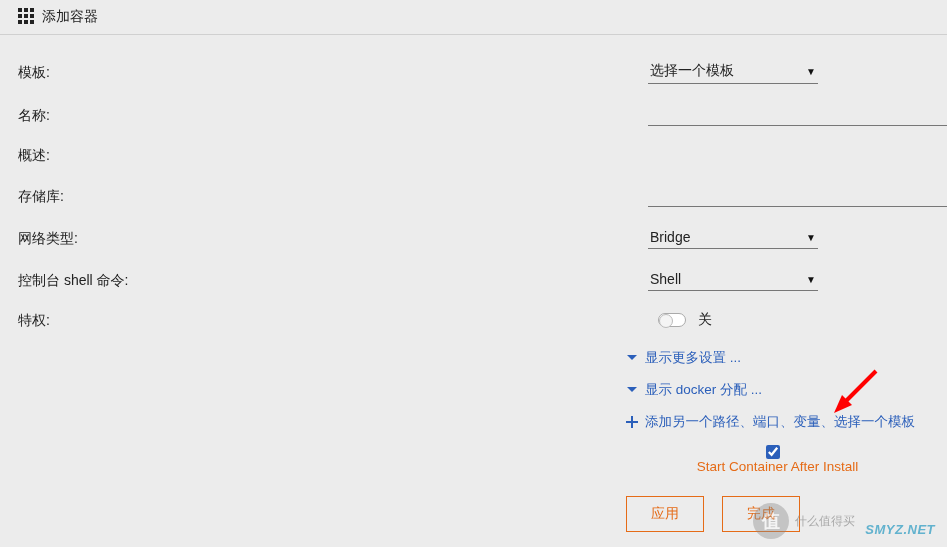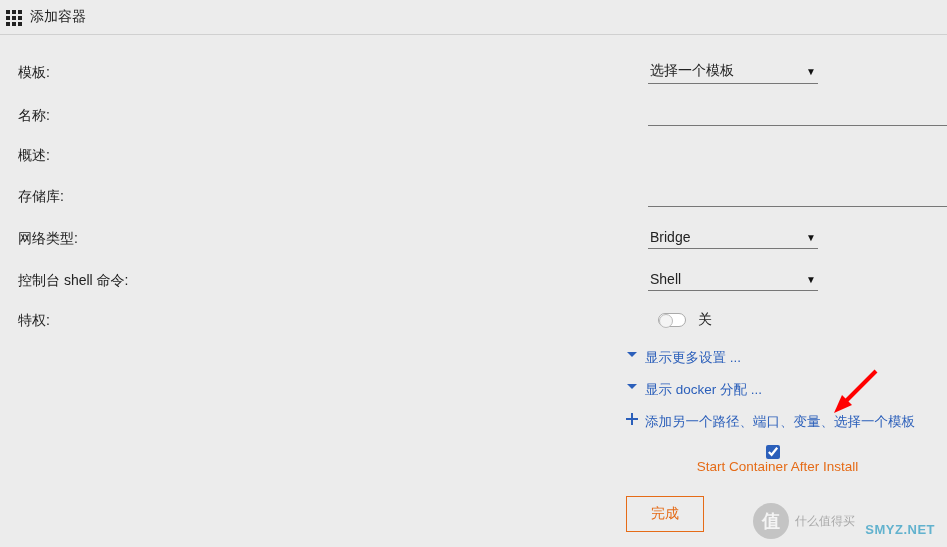--- a/index.html
+++ b/index.html
@@ -9,22 +9,22 @@
     font-family: "Helvetica Neue", Arial, "Microsoft YaHei", sans-serif;
     font-size:14px;
     color:#222;
     width:947px;
     height:547px;
     position:relative;
     overflow:hidden;
   }
   .header {
     display:flex;
-    align-items:flex-end;
-    padding:8px 6px;
+    align-items:flex-start;
+    padding:8px 18px;
     font-size:14px;
     color:#222;
     border-bottom:1px solid #d0d0d0;
   }
   .header svg { margin-right:8px; }
   .form { padding:24px 18px 0 18px; }
   .row {
     display:flex;
     align-items:center;
     margin-bottom:19px;
@@ -75,20 +75,21 @@
     width:12px; height:12px;
     border-radius:50%;
     background:#f4f4f4;
     border:1px solid #bbb;
     top:0; left:0;
   }
   .link-row {
     color:#2b5fba;
     font-size:13.5px;
     display:flex;
+    align-items:center;
     margin-bottom:14px;
     cursor:pointer;
   }
   .link-row svg { margin-right:7px; flex-shrink:0; }
   .orange { color:#e56b17; }
   .cb-row {
     display:flex;
     align-items:center;
     font-size:13.5px;
     margin-bottom:22px;
@@ -125,20 +126,21 @@
     opacity:.5;
   }
   .watermark-text {
     position:absolute;
     right:12px; bottom:10px;
     color:#4aa8c9;
     font-size:13px;
     font-weight:600;
     letter-spacing:.5px;
     opacity:.85;
+    font-style:italic;
   }
 </style>
 </head>
 <body>
 
 <div class="header">
   <svg width="16" height="16" viewBox="0 0 16 16">
       <g fill="#222">
         <rect x="0" y="0" width="4" height="4"></rect>
         <rect x="6" y="0" width="4" height="4"></rect>
@@ -235,20 +237,21 @@
         </svg>
       <span>添加另一个路径、端口、变量、选择一个模板</span>
     </div>
 
     <div class="cb-row">
       <input type="checkbox" checked="" style="">
       <span class="orange">Start Container After Install</span>
     </div>
 
     <div class="btns">
+      <button class="btn">应用</button>
       <button class="btn">完成</button>
     </div>
   </div>
 
 </div>
 
 <svg class="arrow" width="60" height="60" viewBox="0 0 60 60">
   <line x1="50" y1="10" x2="15" y2="45" stroke="#ff0000" stroke-width="4"></line>
   <polygon points="8,52 26,44 16,34" fill="#ff0000"></polygon>
 </svg>

